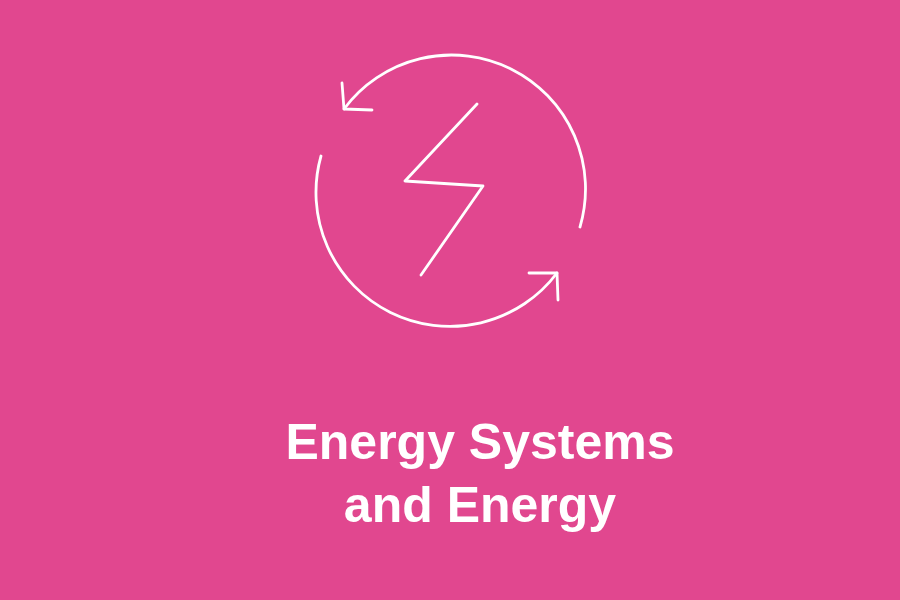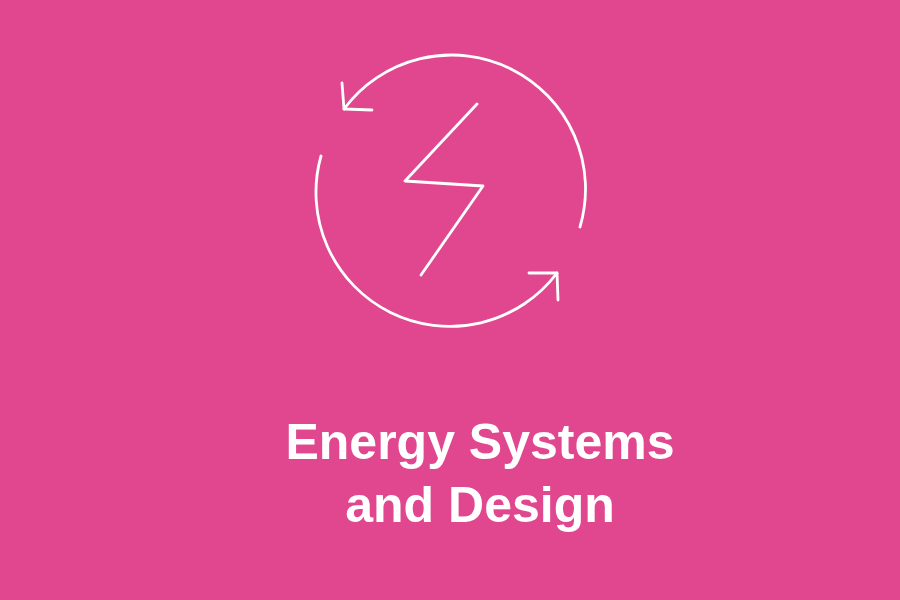--- a/index.html
+++ b/index.html
@@ -57,16 +57,16 @@
 
     <path d="M 321 156 A 134 134 0 0 0 557 273"></path>
 
     <path d="M 529 273 L 557 273 L 558 300"></path>
 
     <path d="M 477 104 L 405 181 L 483 186 L 421 275"></path>
   </svg>
 
   <h1 class="title">
     <span>Energy Systems</span><br>
-    <span>and Design</span>
+    <span>and Energy</span>
   </h1>
 
 </div>
 
 </body></html>

